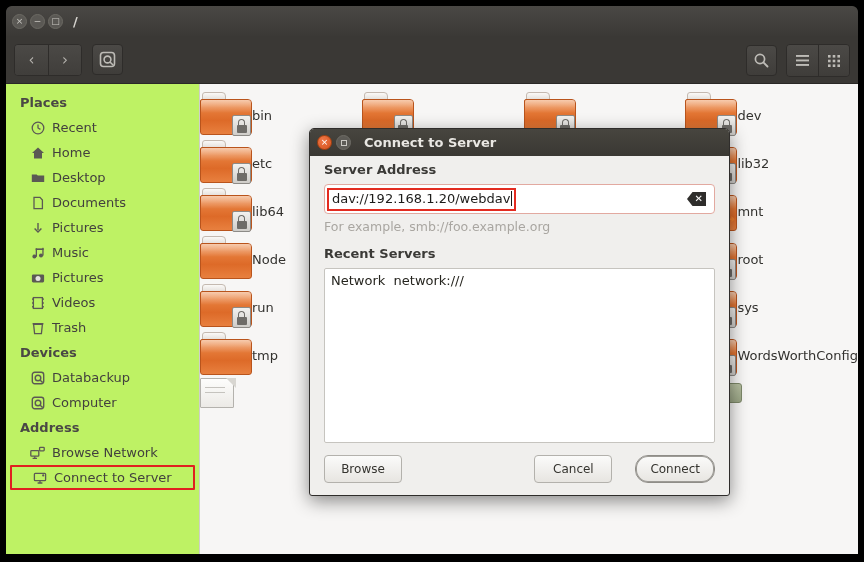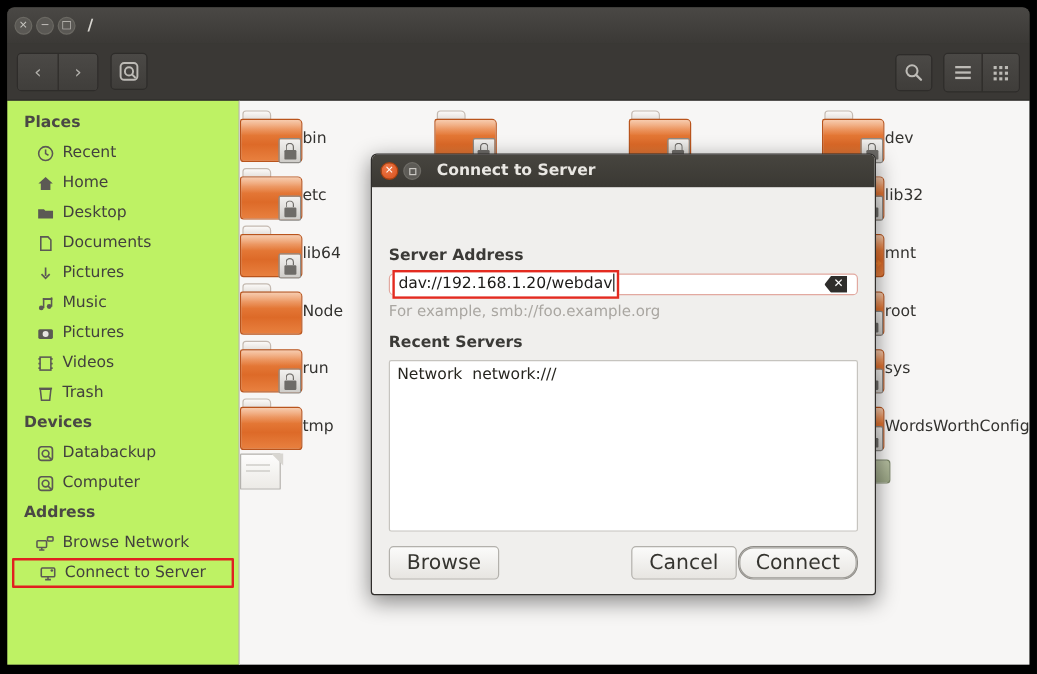--- a/index.html
+++ b/index.html
@@ -267,28 +267,28 @@
     display: flex; align-items: center; justify-content: center;
   }
   .dlg-max i {
     display: block; width: 6px; height: 6px;
     border: 1.4px solid #cac8c3;
   }
   .dlg-title {
     margin-left: 9px;
     color: #e9e7e3; font-size: 13px; font-weight: bold;
   }
-  .dlg-body { padding: 6px 14px 0 14px; flex: 1; display: flex; flex-direction: column; margin-top: 44px; }
+  .dlg-body { padding: 6px 14px 0 14px; flex: 1; display: flex; flex-direction: column; }
   .dlg-label {
     font-size: 13px; font-weight: bold; color: #3b3a37;
     margin-bottom: 7px;
   }
   .addr-wrap { position: relative; margin-bottom: 5px; }
   .addr-field {
-    width: 100%; height: 18px;
+    width: 100%; height: 30px;
     background: #fff;
     border: 1px solid #e2a9a0;
     border-radius: 4px;
     display: flex; align-items: center;
     padding-left: 2px;
     position: relative;
   }
   .addr-text {
     font-size: 13px; color: #1c1b19;
     border: 2px solid #e32b20;
@@ -342,30 +342,30 @@
     flex: 0 0 52px;
   }
   .btn {
     height: 28px;
     min-width: 78px;
     padding: 0 14px;
     border: 1px solid #b3b1ac;
     border-radius: 4px;
     background: linear-gradient(to bottom,#fbfbfa,#e7e5e1);
     color: #35342f;
-    font-size: 17px;
+    font-size: 12px;
     display: flex; align-items: center; justify-content: center;
   }
   .btn.focused {
     border-color: #8f8d88;
     box-shadow: 0 0 0 1px #9d9b96 inset;
     border-radius: 13px;
   }
   .spacer { flex: 1; }
-  .footer-right { display: flex; gap: 1px; }
+  .footer-right { display: flex; gap: 23px; }
 </style>
 </head>
 <body>
 
 <div id="app">
   <div class="window">
 
     <div class="titlebar">
       <div class="wbtns">
         <div class="wbtn">×</div>

